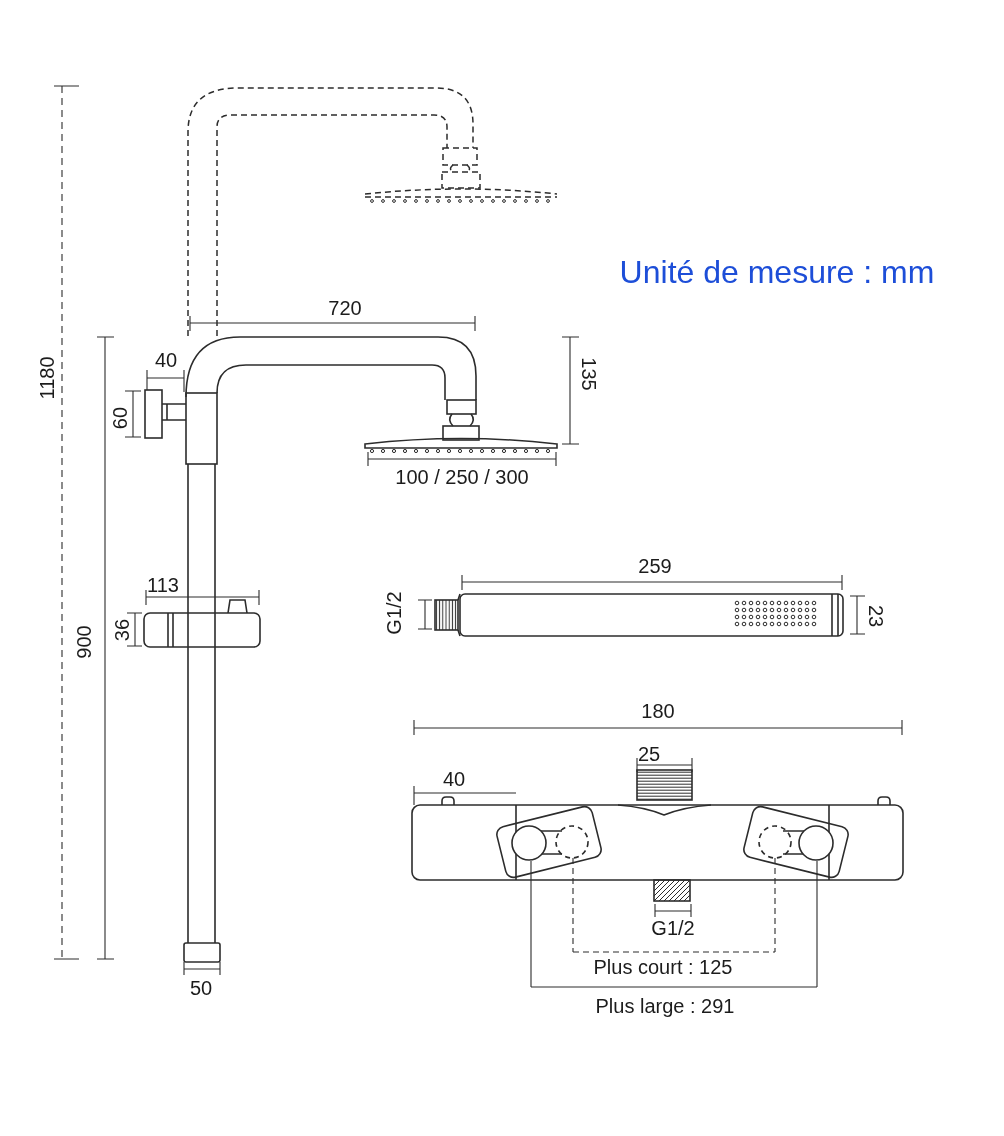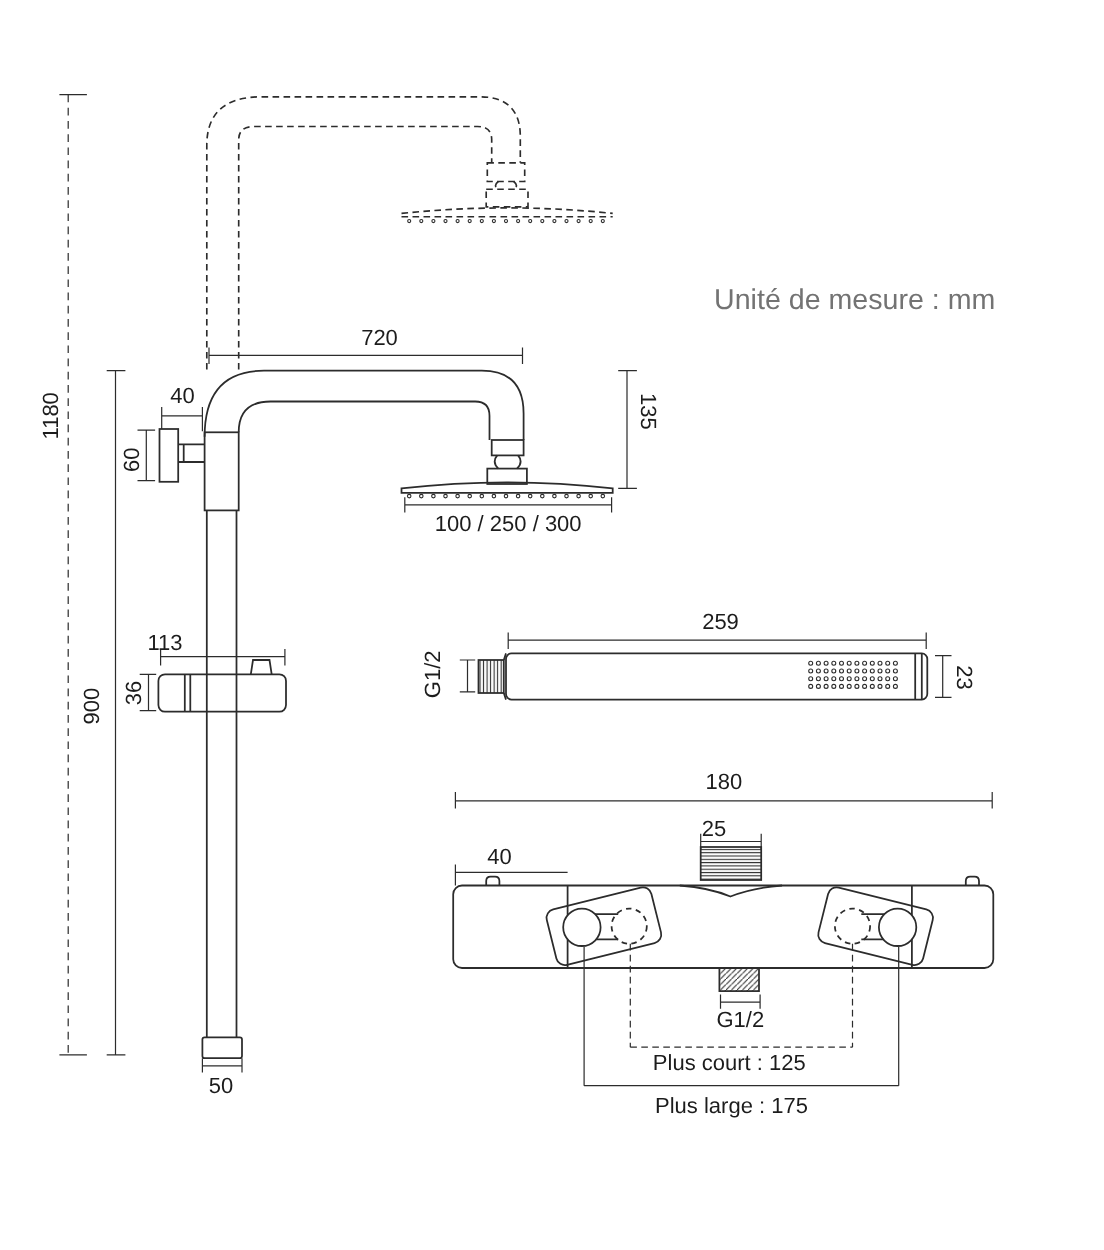--- a/index.html
+++ b/index.html
@@ -14,21 +14,21 @@
   .lbl{
     position:absolute;
     font-size:20px;
     color:#1c1c1c;
     white-space:nowrap;
     transform:translate(-50%,-50%);
     line-height:1;
   }
   .rot-ccw{transform:translate(-50%,-50%) rotate(-90deg);}
   .rot-cw{transform:translate(-50%,-50%) rotate(90deg);}
-  .unit-note{font-size:26px;color:#737373;}
+  .unit-note{font-size:32px;color:#1d4ed8;}
 </style>
 </head>
 <body>
 
 <div id="canvas">
 
   <svg id="drawing" width="1004" height="1136" viewBox="0 0 1004 1136">
     <defs>
       <pattern id="threadV" patternUnits="userSpaceOnUse" width="3.2" height="8">
         <path d="M1.2 0 V8" stroke="#2c2c2c" stroke-width="1"></path>
@@ -226,28 +226,28 @@
 
   <div class="lbl unit-note" style="left:777px;top:272px">Unité de mesure : mm</div>
 
   <div class="lbl rot-ccw" style="left:47px;top:378px">1180</div>
   <div class="lbl rot-ccw" style="left:84px;top:642px">900</div>
   <div class="lbl" style="left:345px;top:308px">720</div>
   <div class="lbl" style="left:166px;top:360px">40</div>
   <div class="lbl rot-ccw" style="left:120px;top:418px">60</div>
   <div class="lbl rot-cw" style="left:589px;top:374px">135</div>
   <div class="lbl" style="left:462px;top:477px">100 / 250 / 300</div>
-  <div class="lbl" style="left:150px;top:585px">113</div>
+  <div class="lbl" style="left:163px;top:585px">113</div>
   <div class="lbl rot-ccw" style="left:122px;top:630px">36</div>
   <div class="lbl" style="left:201px;top:988px">50</div>
 
   <div class="lbl" style="left:655px;top:566px">259</div>
   <div class="lbl rot-ccw" style="left:394px;top:613px">G1/2</div>
   <div class="lbl rot-cw" style="left:876px;top:616px">23</div>
 
   <div class="lbl" style="left:658px;top:711px">180</div>
   <div class="lbl" style="left:649px;top:754px">25</div>
   <div class="lbl" style="left:454px;top:779px">40</div>
   <div class="lbl" style="left:673px;top:928px">G1/2</div>
   <div class="lbl" style="left:663px;top:967px">Plus court : 125</div>
-  <div class="lbl" style="left:665px;top:1006px">Plus large : 175</div>
+  <div class="lbl" style="left:665px;top:1006px">Plus large : 291</div>
 
 </div>
 
 </body></html>

